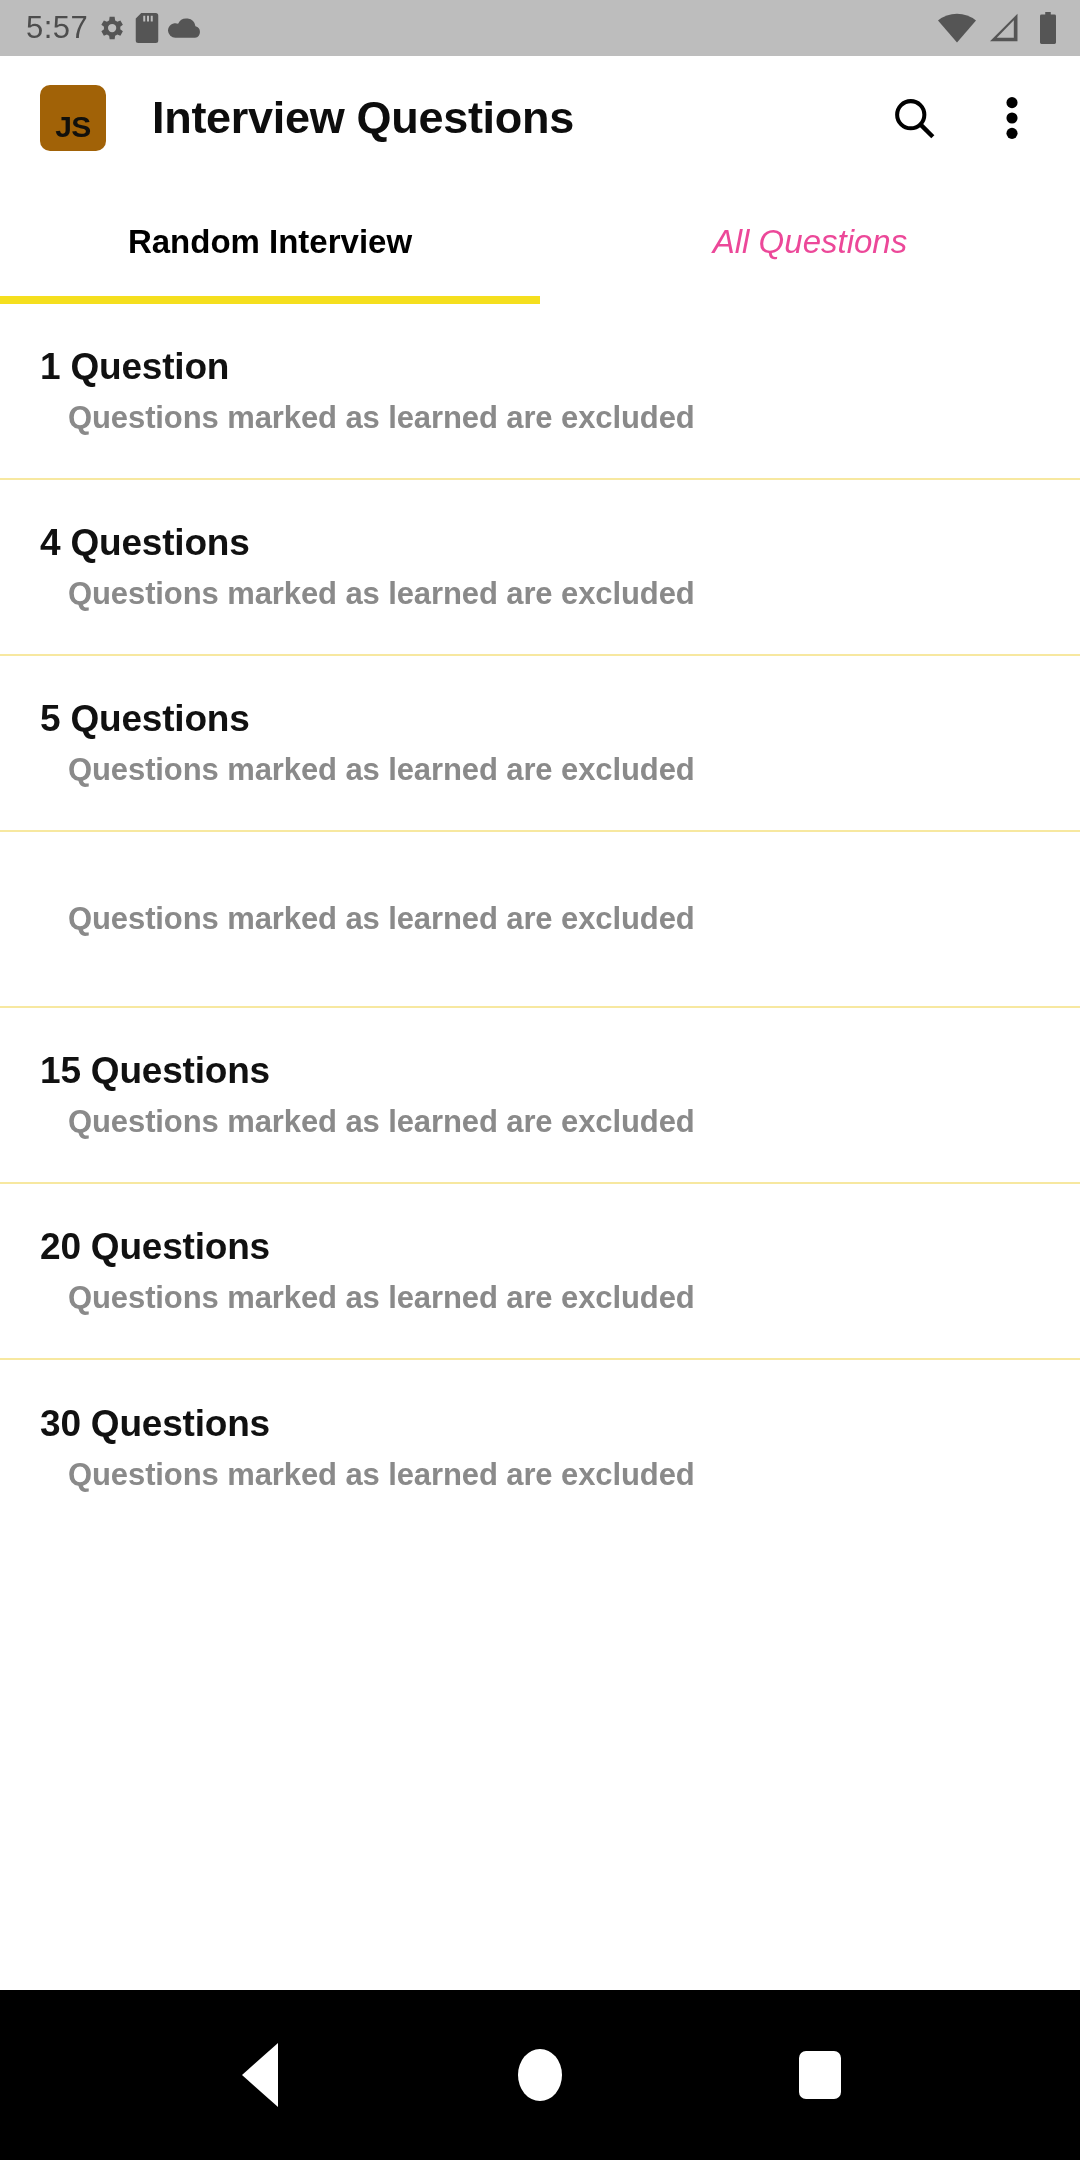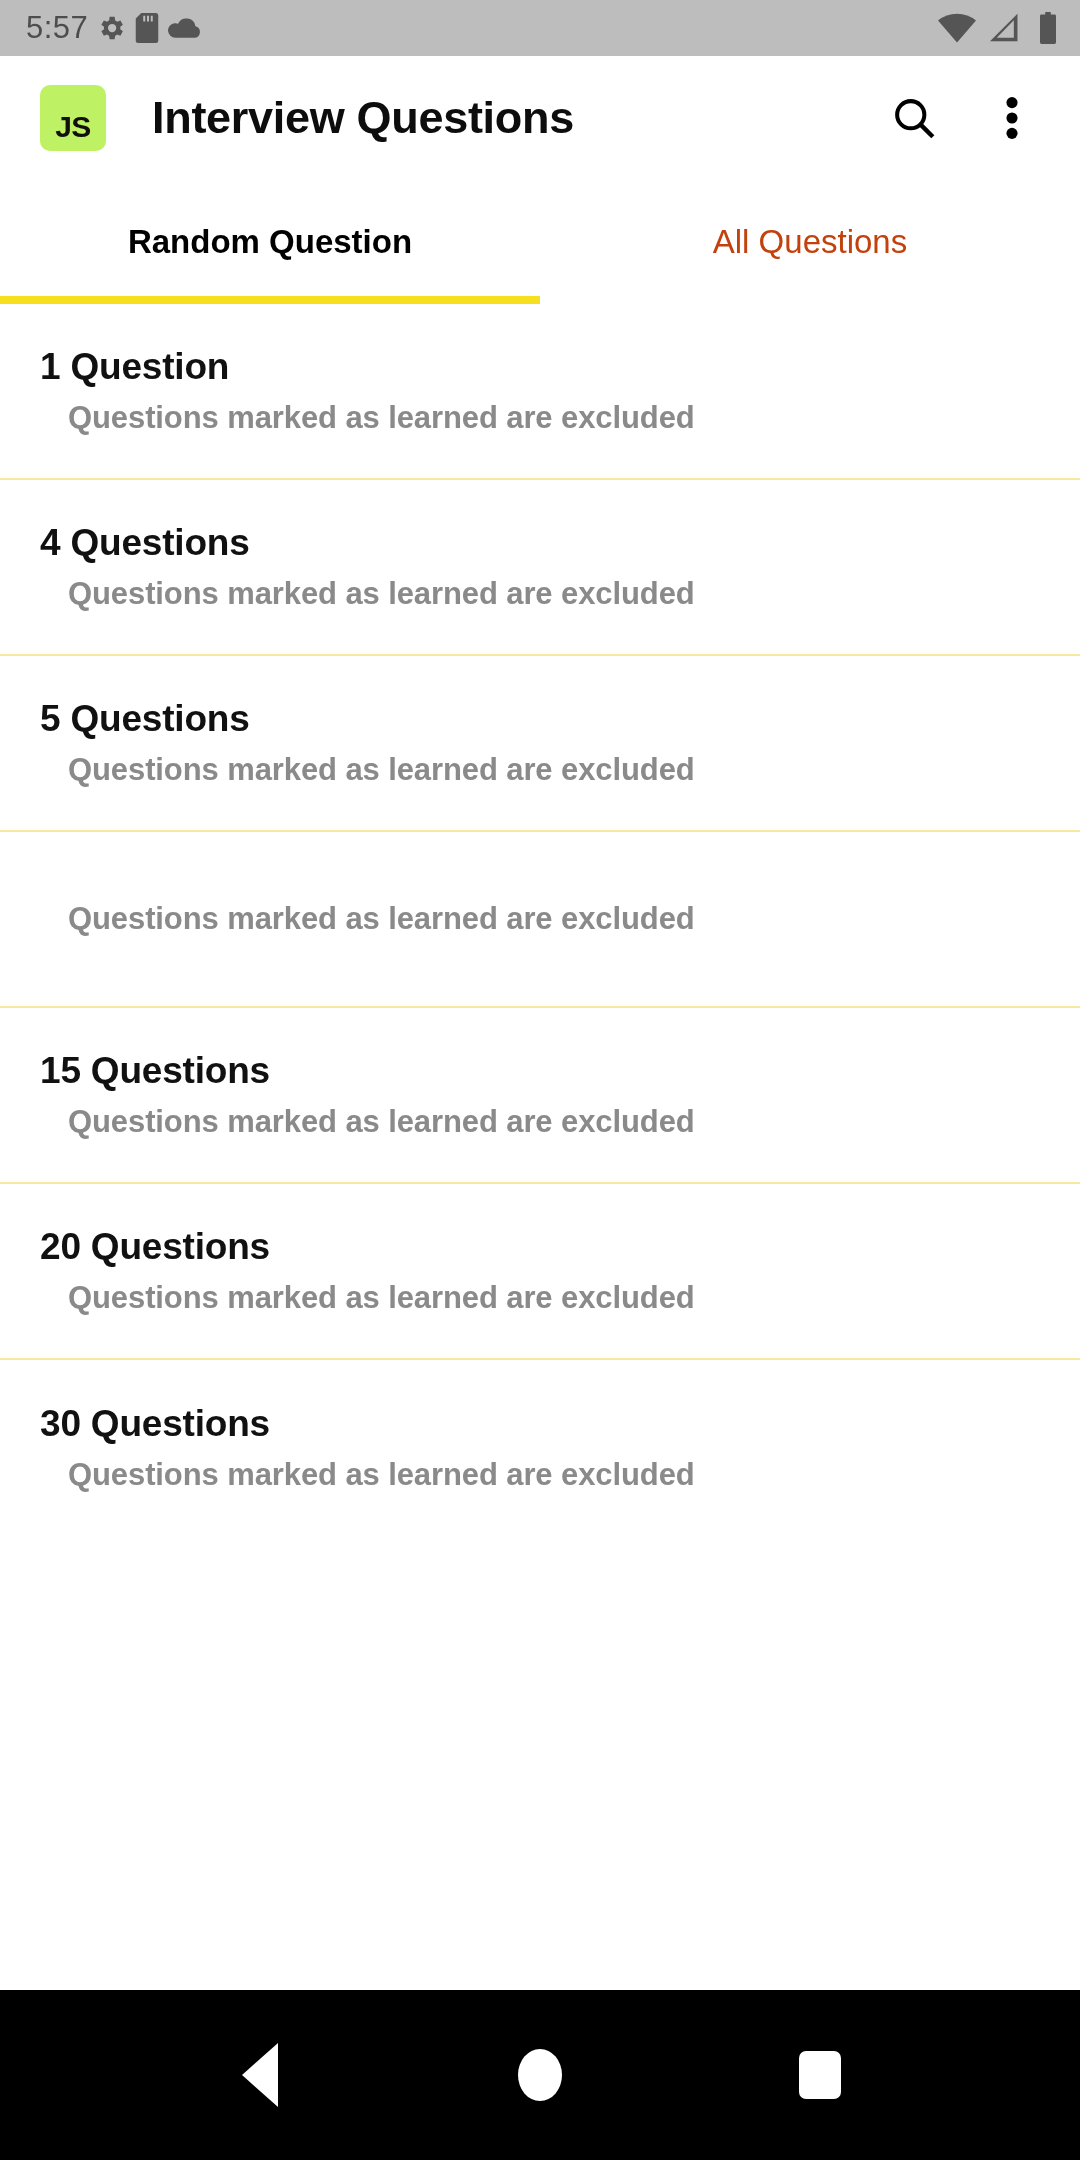--- a/index.html
+++ b/index.html
@@ -29,21 +29,21 @@
 
   
   .app-bar {
     height:124px; flex:0 0 124px;
     display:flex; align-items:center;
     padding:0 28px 0 40px;
     background:#ffffff;
   }
   .app-logo {
     width:66px; height:66px; border-radius:10px;
-    background:#bef264;
+    background:#a16207;
     display:flex; align-items:flex-end; justify-content:center;
     flex:0 0 66px;
   }
   .app-logo span {
     font-size:30px; font-weight:bold; color:#11100c;
     line-height:1; padding-bottom:9px; letter-spacing:-.5px;
   }
   .app-title {
     margin-left:46px;
     font-size:45px; color:#0d0d0d; font-weight:bold;
@@ -54,21 +54,21 @@
   .icon-btn svg { display:block; }
 
   
   .tab-bar { height:124px; flex:0 0 124px; display:flex; position:relative; background:#fff; }
   .tab {
     flex:1 1 50%;
     display:flex; align-items:center; justify-content:center;
     font-size:33px;
   }
   .tab.active { color:#000000; font-weight:bold; }
-  .tab.inactive { color:#c2410c; font-weight:normal; }
+  .tab.inactive { color:#ec4899; font-weight:normal;font-style:italic; }
   .tab-indicator {
     position:absolute; left:0; bottom:0;
     width:540px; height:8px; background:#f5df1e;
   }
 
   
   .list { flex:1 1 auto; overflow:hidden; background:#fff; }
   .list-item {
     height:176px;
     padding:0 0 0 40px;
@@ -162,21 +162,21 @@
               <circle cx="3" cy="12" r="2.9" fill="#000"></circle>
               <circle cx="3" cy="20" r="2.9" fill="#000"></circle>
             </svg>
         </span>
       </div>
     </div>
   </div>
 
   <div class="tab-bar">
     <div class="tab active">
-      <span>Random Question</span>
+      <span>Random Interview</span>
     </div>
     <div class="tab inactive">
       <span>All Questions</span>
     </div>
     <div class="tab-indicator"></div>
   </div>
 
   <div class="list">
 
     <div class="list-item">

